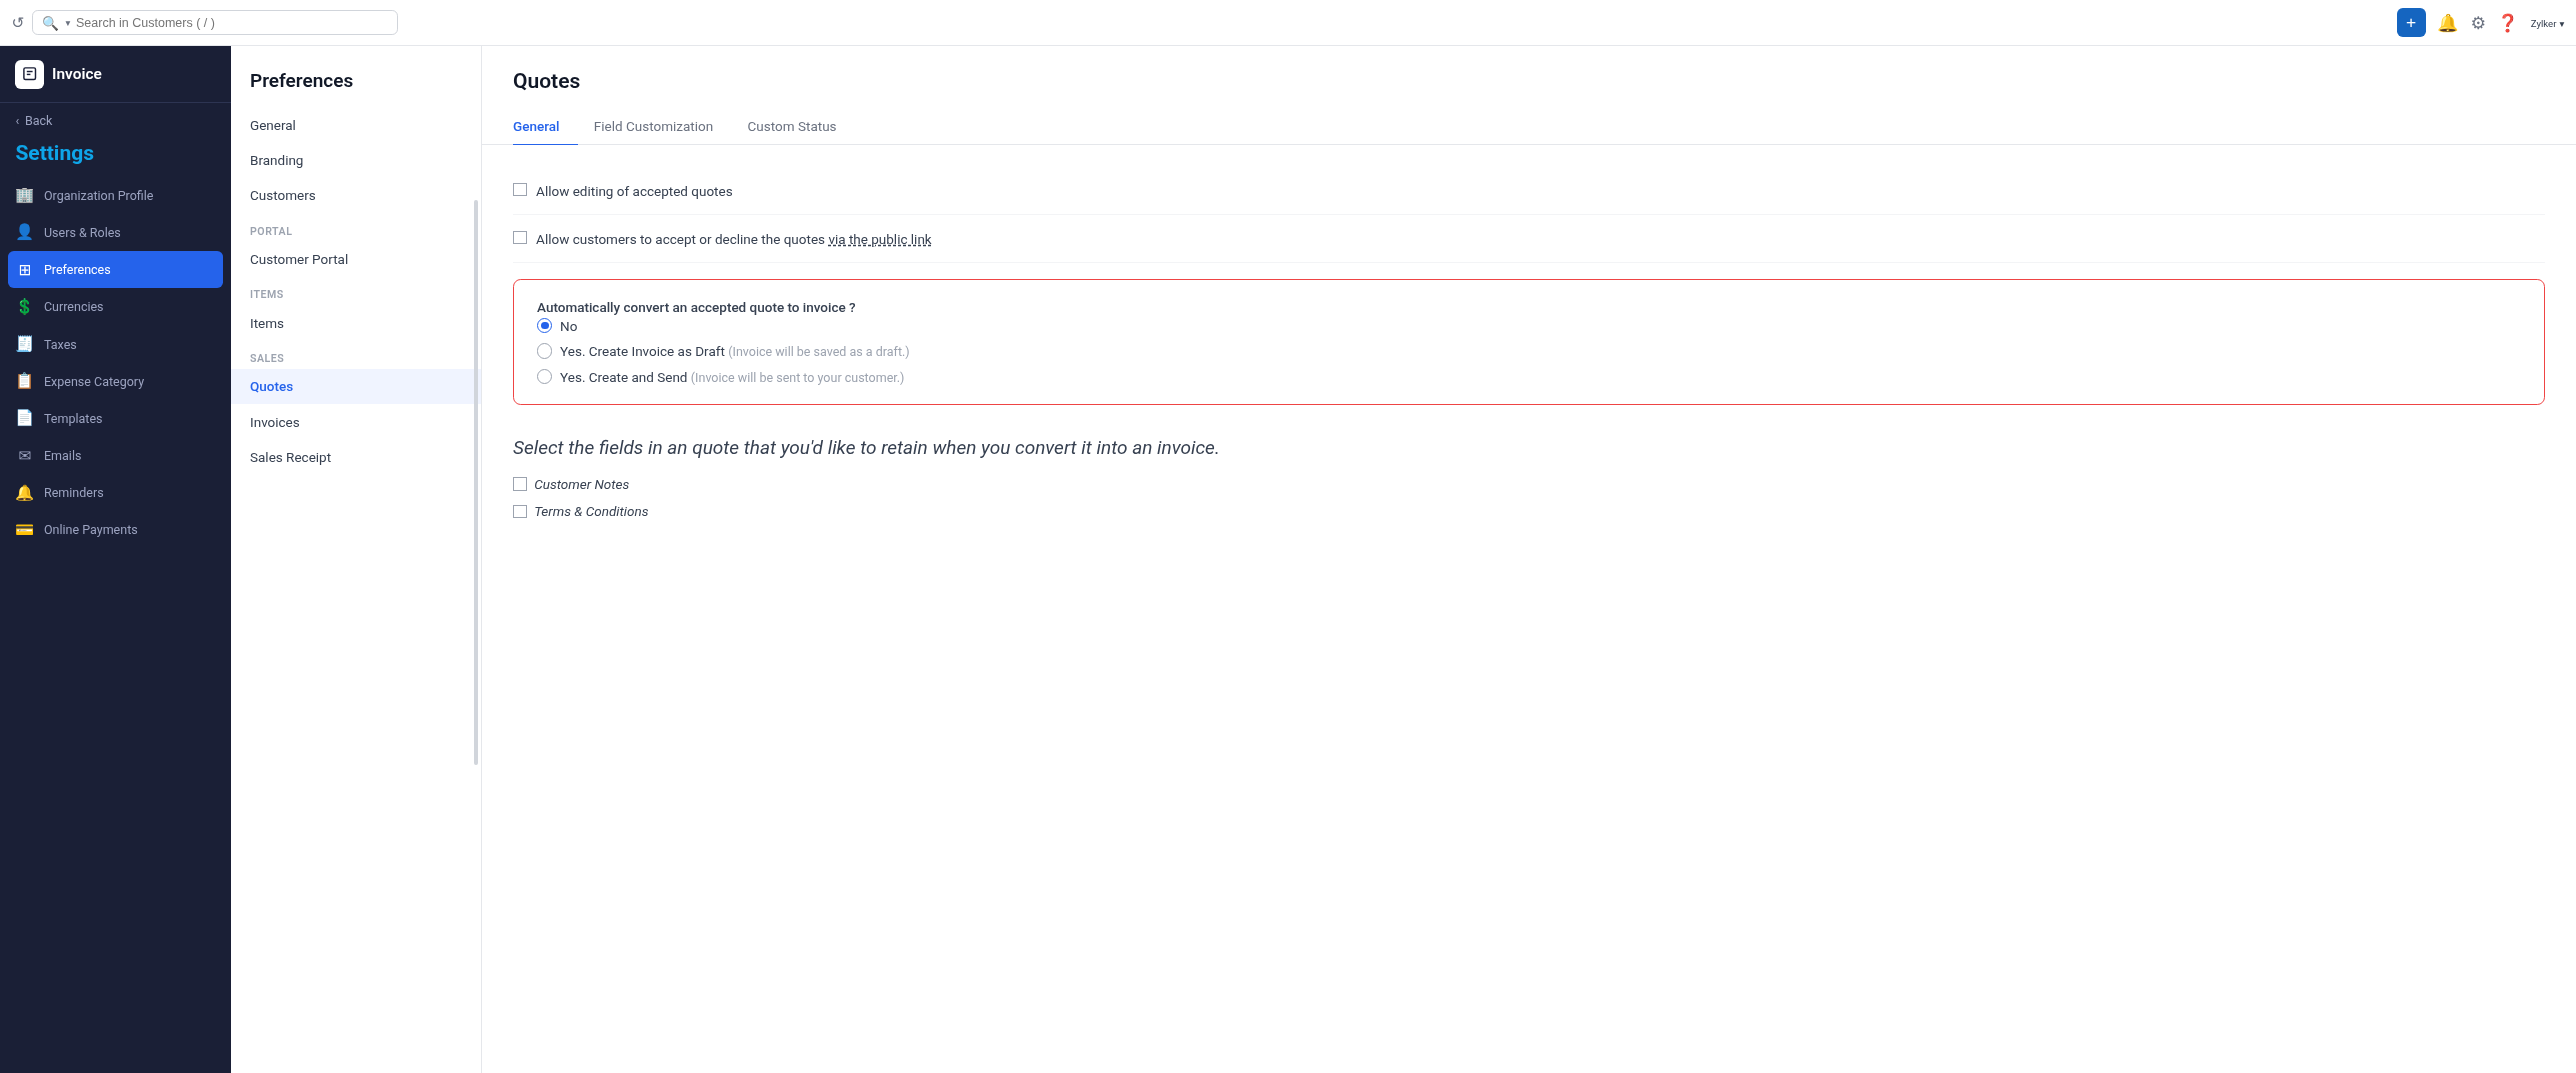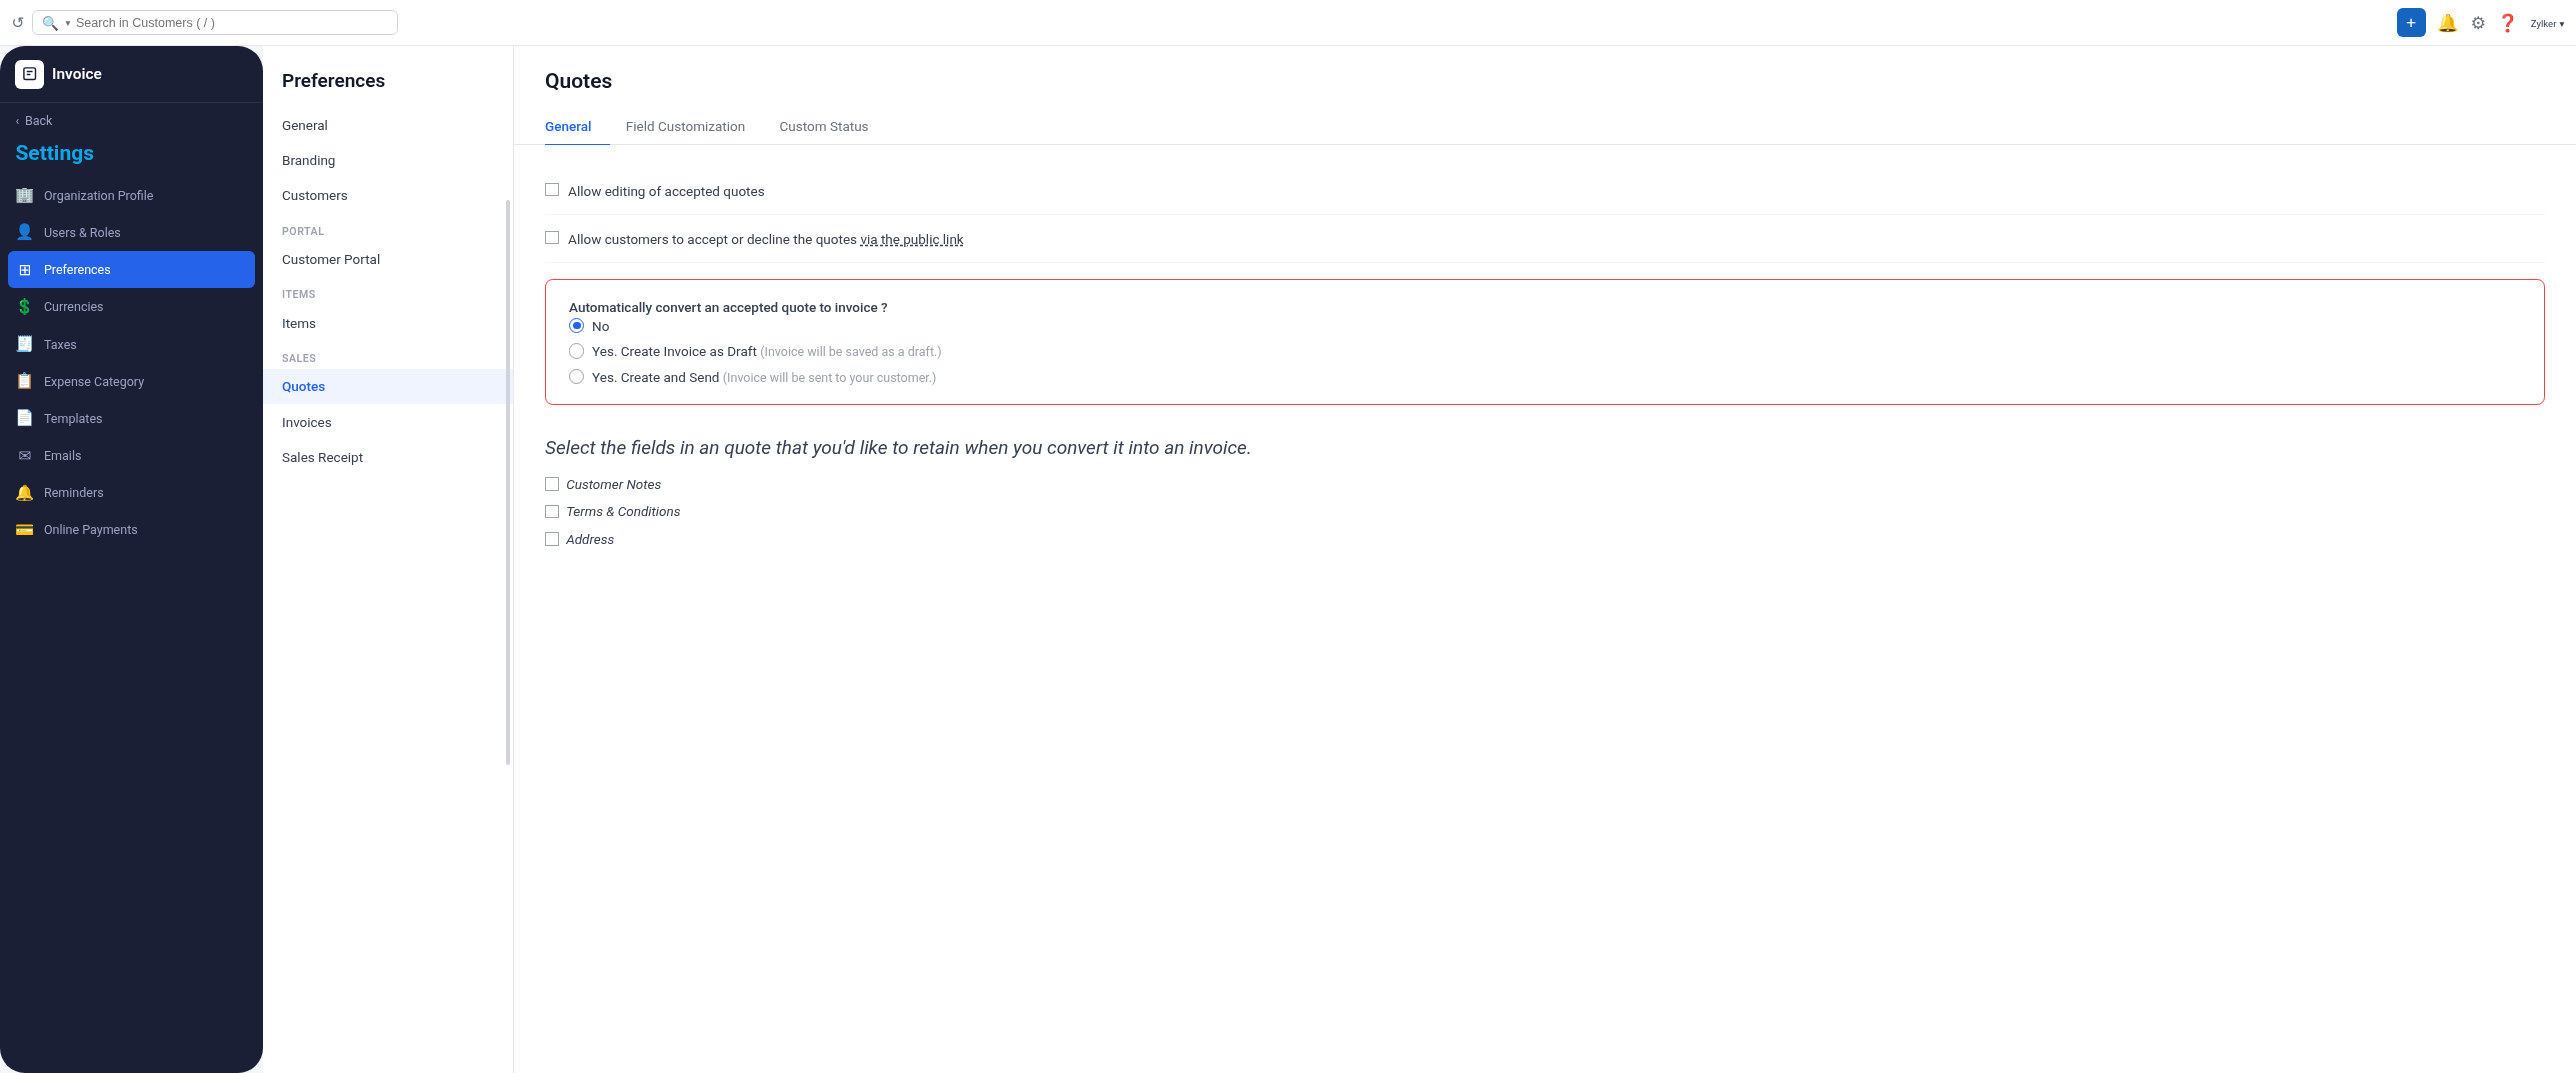--- a/index.html
+++ b/index.html
@@ -16,21 +16,21 @@
     .topbar-right { margin-left: auto; display: flex; align-items: center; gap: 11.6px; }
     .topbar-btn { width: 29px; height: 29px; background: #1565c0; border-radius: 5.8px; display: flex; align-items: center; justify-content: center; color: #fff; font-size: 17.4px; cursor: pointer; border: none; }
     .topbar-icon { color: #6b7280; font-size: 17.4px; cursor: pointer; }
     .user-label { font-size: 12.5px; color: #374151; cursor: pointer; }
     .user-label span { font-size: 9.6px; }
 
     
     .main-layout { display: flex; flex: 1; overflow: hidden; }
 
     
-    .sidebar { width: 263px; background: #1a1f36; flex-shrink: 0; display: flex; flex-direction: column; overflow-y: auto; border-radius: 25px; }
+    .sidebar { width: 231px; background: #1a1f36; flex-shrink: 0; display: flex; flex-direction: column; overflow-y: auto; }
     .sidebar-brand { display: flex; align-items: center; gap: 7.7px; padding: 13.5px 15.4px; border-bottom: 1px solid #2d3452; }
     .brand-icon { width: 29px; height: 29px; background: #fff; border-radius: 5.8px; display: flex; align-items: center; justify-content: center; }
     .brand-icon svg { width: 17.4px; height: 17.4px; }
     .brand-name { color: #fff; font-size: 15.4px; font-weight: 600; }
     .back-btn { display: flex; align-items: center; gap: 5.8px; padding: 9.6px 15.4px; color: #9ca3c0; font-size: 12.5px; cursor: pointer; }
     .settings-title { color: #0ea5e9; font-size: 21px; font-weight: 700; padding: 3.9px 15.4px 11.6px; }
     .sidebar-item { display: flex; align-items: center; gap: 9.6px; padding: 9.6px 15.4px; color: #9ca3c0; font-size: 12.5px; cursor: pointer; border-radius: 0; }
     .sidebar-item.active { background: #2563eb; color: #fff; border-radius: 5.8px; margin: 0 7.7px; padding: 9.6px 7.7px; }
     .sidebar-item-icon { font-size: 15.4px; width: 19px; text-align: center; }
 
@@ -220,21 +220,17 @@
 
       <div class="fields-title">Select the fields in an quote that you'd like to retain when you convert it into an invoice.</div>
       <div class="checkbox-row">
         <div class="cb"></div>
         <span class="cb-label">Customer Notes</span>
       </div>
       <div class="checkbox-row">
         <div class="cb"></div>
         <span class="cb-label">Terms &amp; Conditions</span>
       </div>
-      <div class="checkbox-row">
-        <div class="cb"></div>
-        <span class="cb-label">Address</span>
-      </div>
     </div>
   </div>
 
 </div>
 
 
 </body></html>

